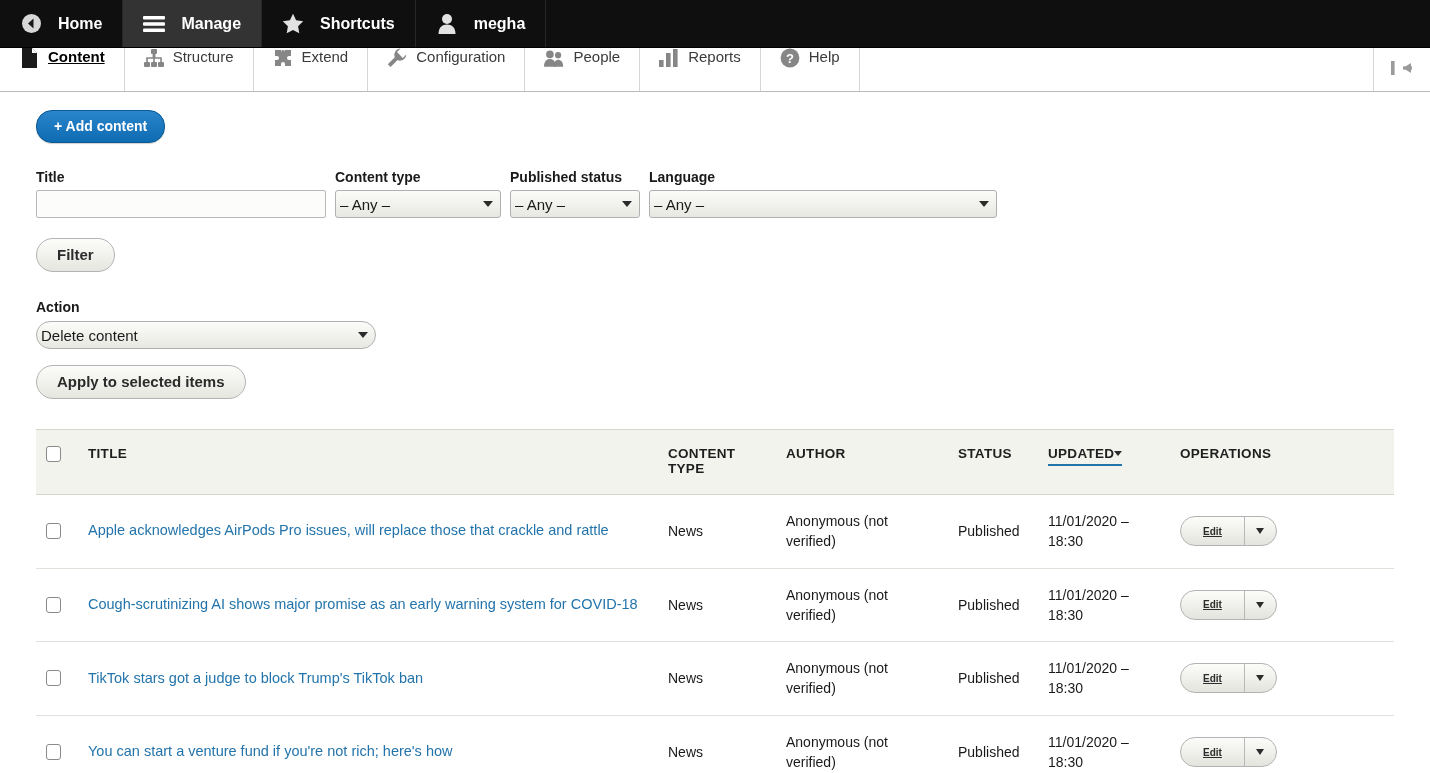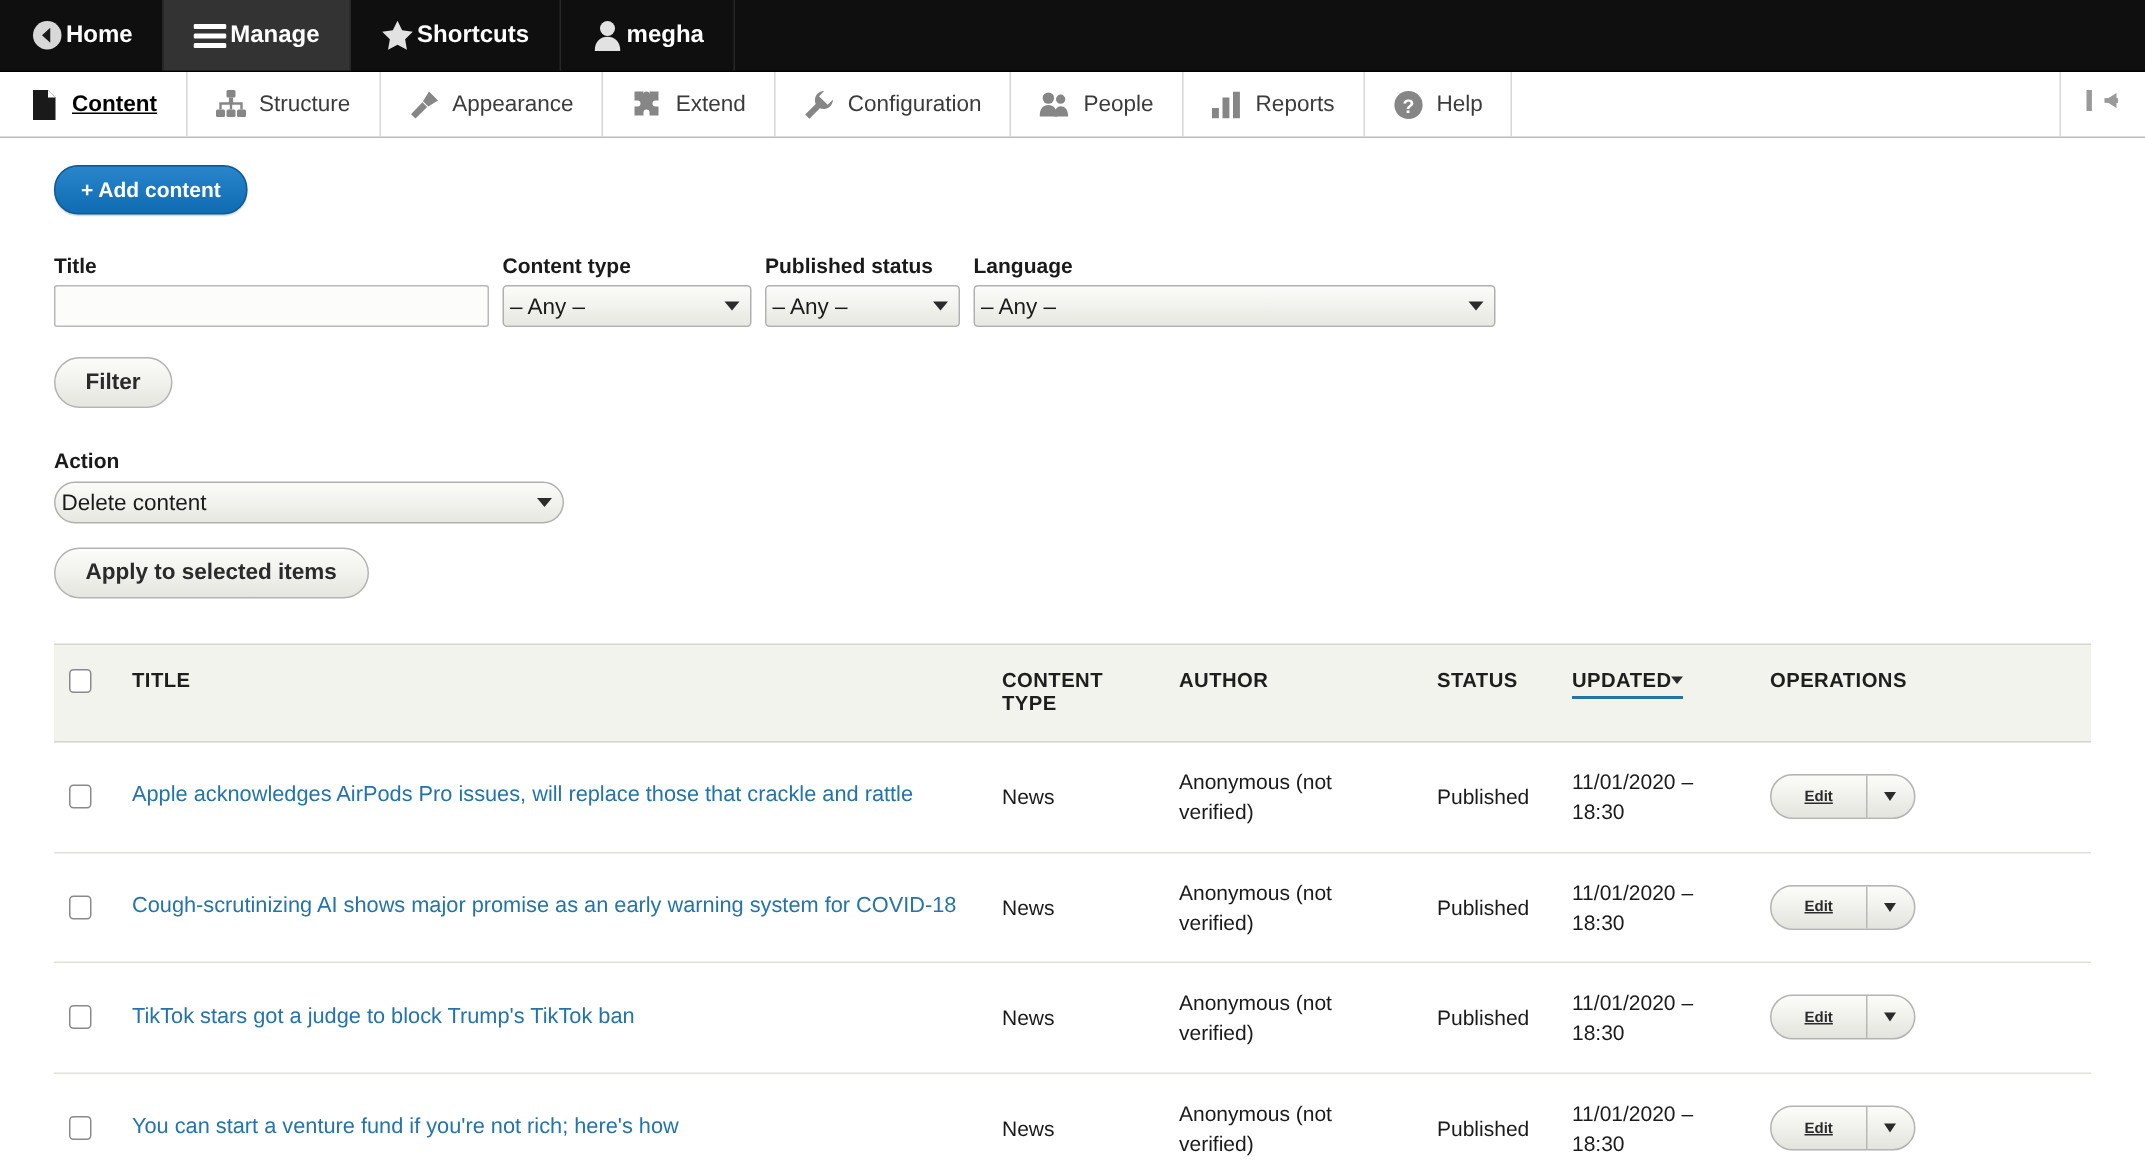--- a/index.html
+++ b/index.html
@@ -16,21 +16,21 @@
   .admin-toolbar {
     height: 48px;
     background: #0f0f0f;
     display: flex;
     align-items: stretch;
     border-bottom: 1px solid #000;
   }
   .tb-item {
     display: flex;
     align-items: center;
-    gap: 2px;
+    gap: 16px;
     padding: 0 20px;
     color: #ffffff;
     font-size: 16px;
     font-weight: bold;
     cursor: pointer;
     border-right: 1px solid #272727;
     background: #0f0f0f;
   }
   .tb-item.active { background: #333333; text-align: center; }
   .tb-icon {
@@ -44,21 +44,20 @@
   .menu-bar {
     height: 44px;
     background: #ffffff;
     display: flex;
     align-items: stretch;
     border-bottom: 1px solid #bbbbbb;
     position: relative;
   }
   .menu-item {
     display: flex;
-    align-items: center;
     gap: 9px;
     padding: 0 19px;
     font-size: 15px;
     color: #3b3b3b;
     cursor: pointer;
     border-right: 1px solid #d6d6d6;
     white-space: nowrap;
   }
   .menu-item.active { font-weight: bold; color: #000; }
   .menu-item.active .menu-label { text-decoration: underline; }
@@ -334,29 +333,20 @@
         <rect x="7" y="0" width="6" height="5" rx="1" fill="#868686"></rect>
         <rect x="0" y="13" width="6" height="5" rx="1" fill="#868686"></rect>
         <rect x="7" y="13" width="6" height="5" rx="1" fill="#868686"></rect>
         <rect x="14" y="13" width="6" height="5" rx="1" fill="#868686"></rect>
         <path d="M9.4 5 V9 H3 V13 M10.6 5 V9 H17 V13 M10 9 V13" stroke="#868686" stroke-width="1.6" fill="none"></path>
       </svg>
     </span>
     <span class="menu-label">Structure</span>
   </div>
 
-  <div class="menu-item">
-    <span class="menu-icon">
-      <svg width="20" height="20" viewBox="0 0 20 20">
-        <path d="M13 1 L19 7 L12.5 11 L9 7.5 Z" fill="#868686"></path>
-        <path d="M8.6 8.2 L11.8 11.4 L4 19 L1 16.2 Z" fill="#868686"></path>
-      </svg>
-    </span>
-    <span class="menu-label">Appearance</span>
-  </div>
 
   <div class="menu-item">
     <span class="menu-icon">
       <svg width="20" height="19" viewBox="0 0 20 19">
         <path d="M2 1 H8 V3 A2 2 0 0 1 12 3 V1 H18 V7 H16 A2 2 0 0 0 16 11 H18 V17 H12 V15 A2 2 0 0 0 8 15 V17 H2 V11 H4 A2 2 0 0 0 4 7 H2 Z" fill="#868686"></path>
       </svg>
     </span>
     <span class="menu-label">Extend</span>
   </div>
 

